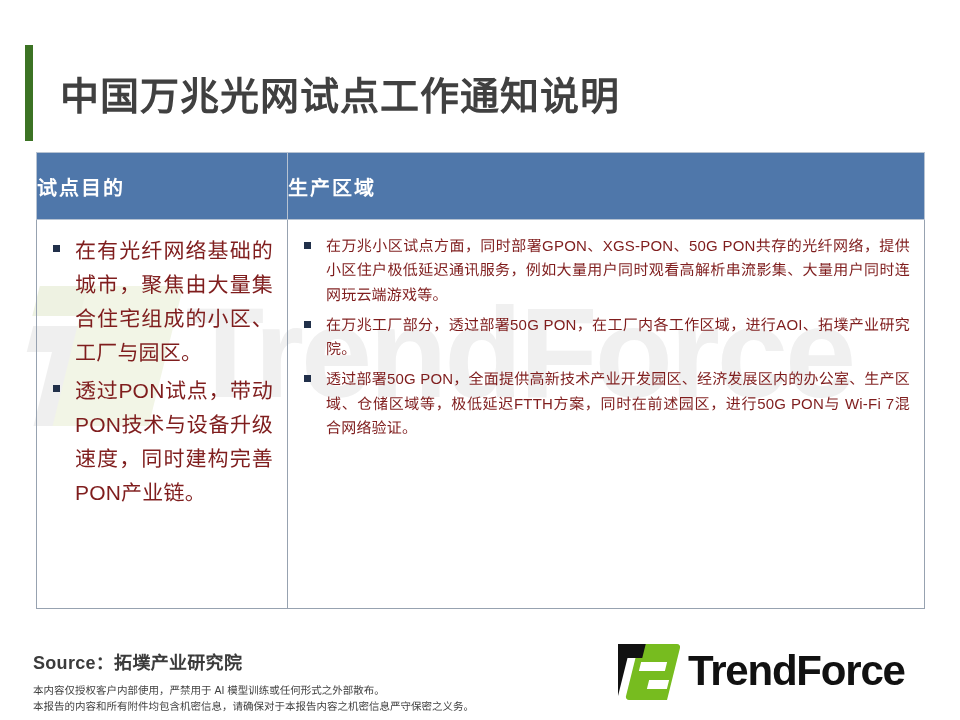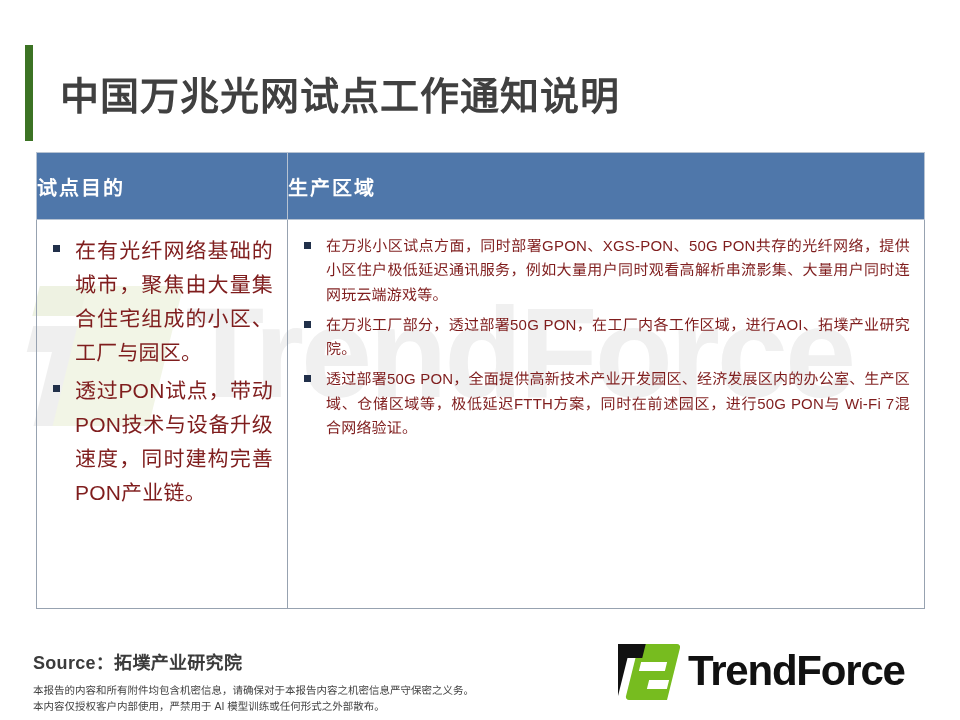--- a/index.html
+++ b/index.html
@@ -288,22 +288,22 @@
               <li>透过部署50G PON，全面提供高新技术产业开发园区、经济发展区内的办公室、生产区域、仓储区域等，极低延迟FTTH方案，同时在前述园区，进行50G PON与 Wi-Fi 7混合网络验证。</li>
             </ul>
           </div>
         </td>
       </tr>
     </tbody>
   </table>
 
   <div class="footer">
     <div class="source-line">Source：拓墣产业研究院</div>
+    <div class="disclaimer">本内容仅授权客户内部使用，严禁用于 AI 模型训练或任何形式之外部散布。</div>
     <div class="disclaimer">本报告的内容和所有附件均包含机密信息，请确保对于本报告内容之机密信息严守保密之义务。</div>
-    <div class="disclaimer">本内容仅授权客户内部使用，严禁用于 AI 模型训练或任何形式之外部散布。</div>
   </div>
 
   <div class="logo">
     <div class="logo-mark">
       <i class="m-black-stem"></i>
       <i class="m-green-body"></i>
       <i class="m-black-top"></i>
       <i class="m-green-top"></i>
       <i class="m-notch1"></i>
       <i class="m-notch2"></i>

